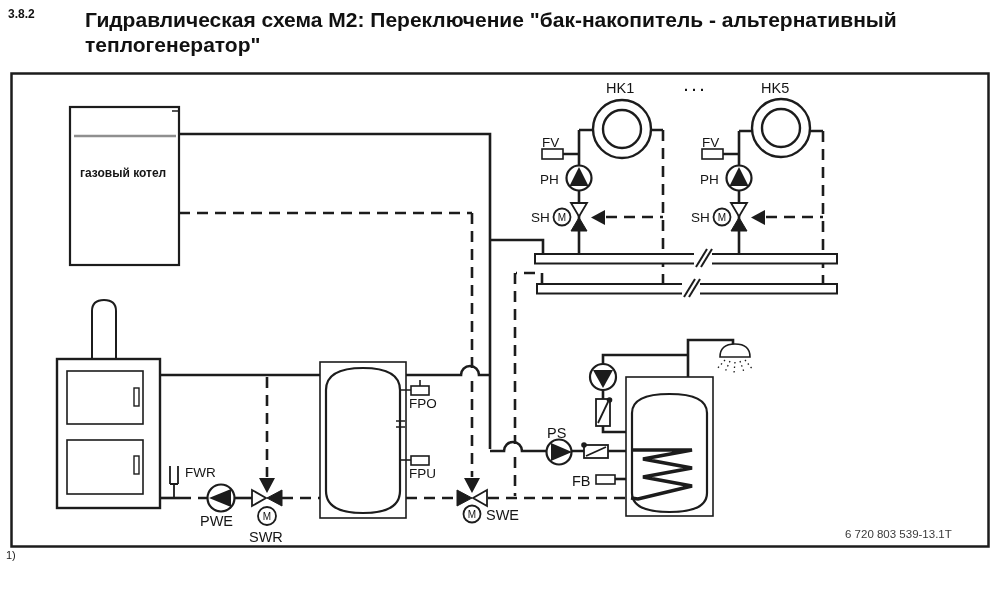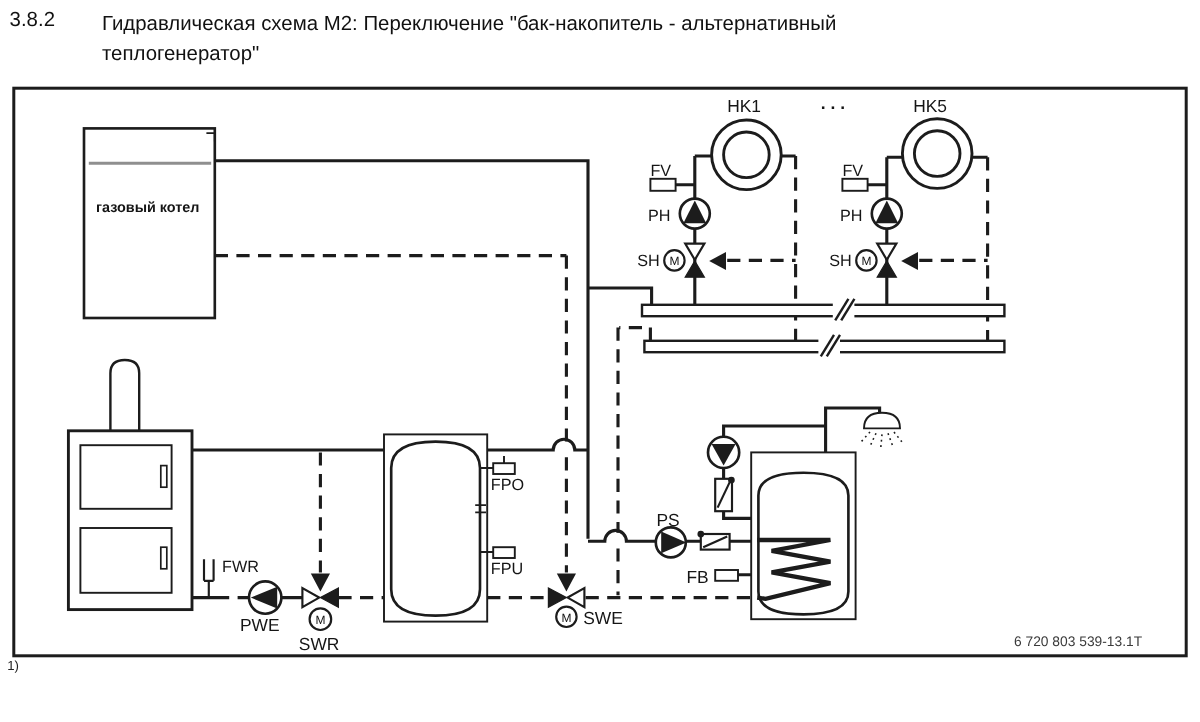--- a/index.html
+++ b/index.html
@@ -1,20 +1,20 @@
 <!DOCTYPE html>
 <html><head>
 <meta charset="utf-8">
 <style>
   html,body{margin:0;padding:0;background:#fff;}
   body{width:1000px;height:602px;position:relative;overflow:hidden;
        font-family:"Liberation Sans","DejaVu Sans",sans-serif;color:#111;}
   .hdr{position:absolute;top:5px;left:0;width:1000px;}
-  .hnum{position:absolute;left:8px;top:2px;font-size:17px;font-weight:normal;}
-  .htxt{position:absolute;left:85px;top:2px;font-size:17px;font-weight:normal;line-height:25px;width:880px;}
+  .hnum{position:absolute;left:8px;top:2px;font-size:12px;font-weight:bold;}
+  .htxt{position:absolute;left:85px;top:2px;font-size:21px;font-weight:bold;line-height:25px;width:880px;}
   .fnote{position:absolute;left:6px;top:549px;font-size:11px;color:#222;}
   svg{position:absolute;left:0;top:0;}
   svg text{font-family:"Liberation Sans","DejaVu Sans",sans-serif;fill:#151515;}
   .lbl{font-size:13.5px;}
   .lblBig{font-size:14.5px;}
   .mTxt{font-size:10px;}
   .boilerLbl{font-size:12px;font-weight:bold;}
   .refTxt{font-size:11.5px;fill:#3a3a3a;}
 </style>
 </head>

